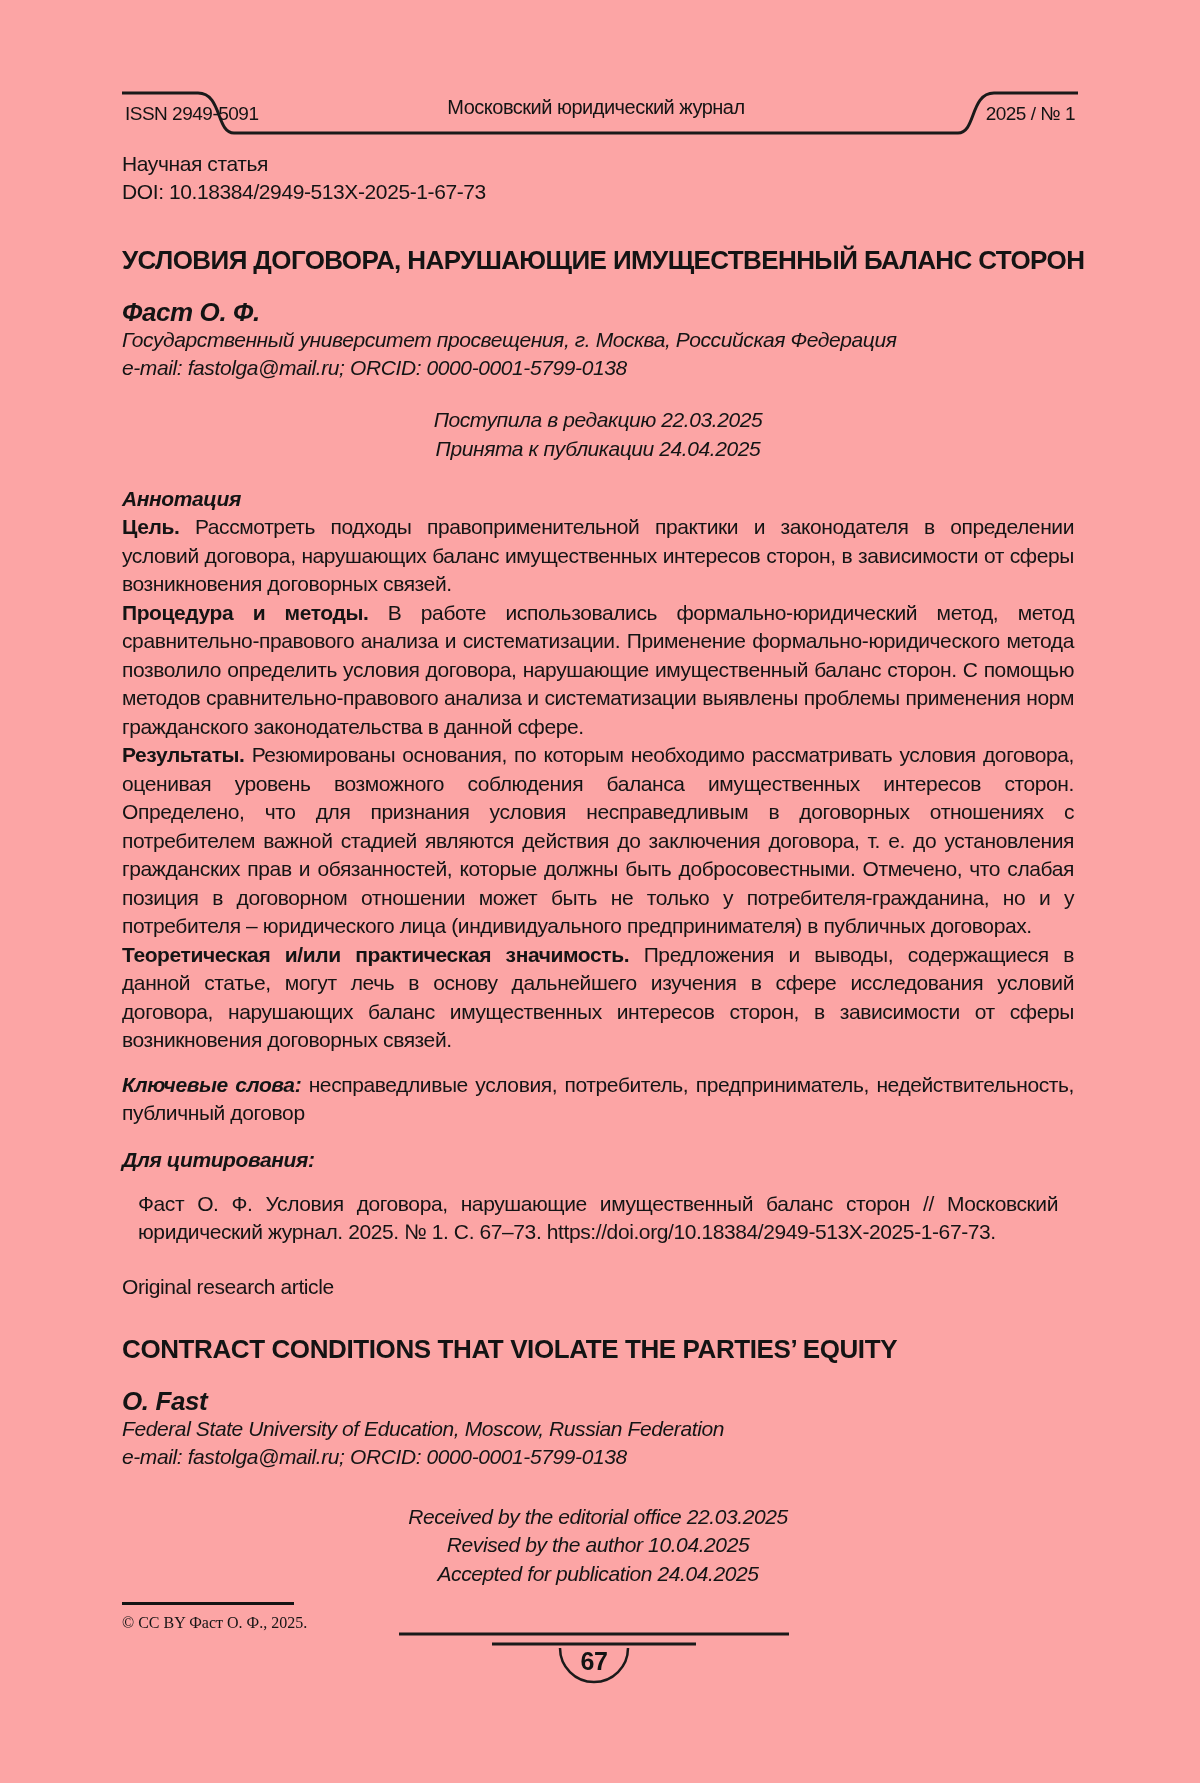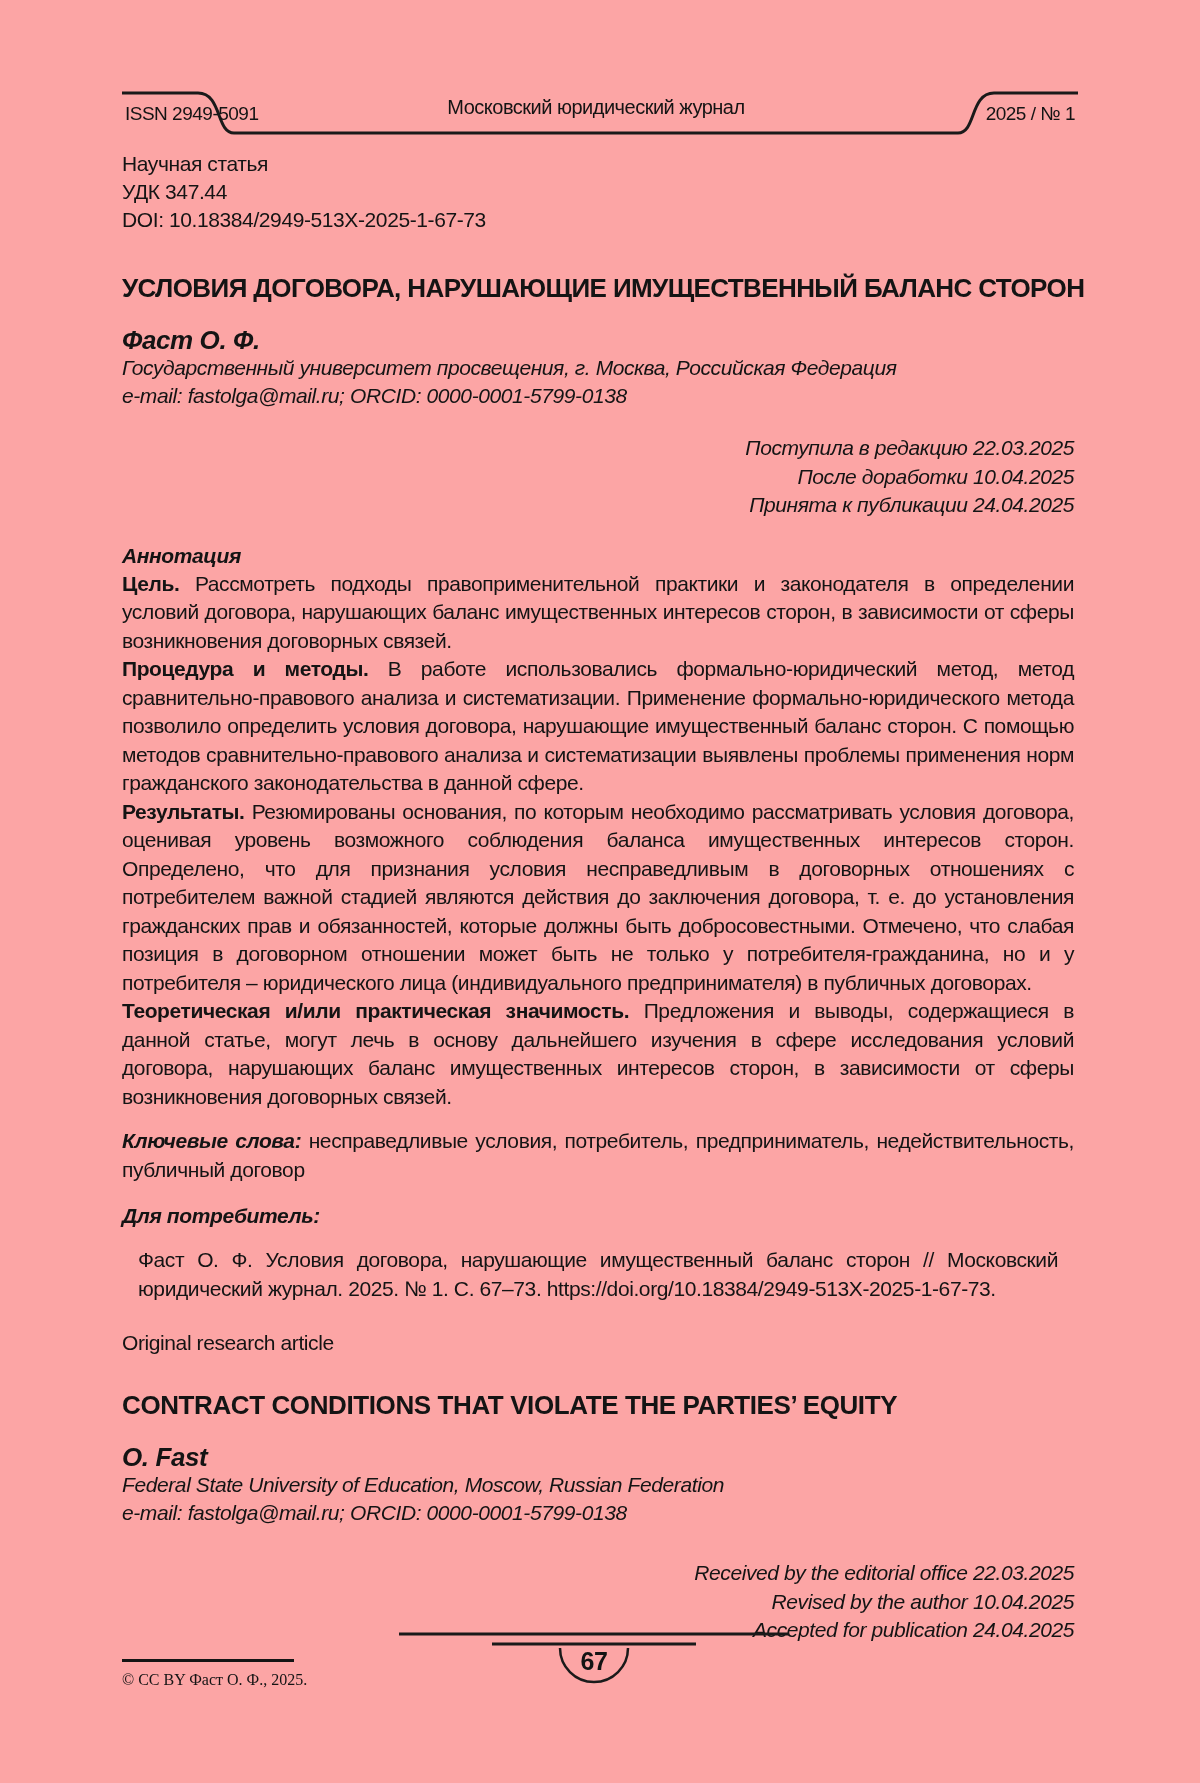--- a/index.html
+++ b/index.html
@@ -18,21 +18,21 @@
     font-size:21px;line-height:28px;letter-spacing:-0.4px;
   }
   .meta-line{margin:0;}
   .ru-title{
     margin:38px 0 0 0;
     font-size:26px;line-height:32px;font-weight:bold;
     letter-spacing:-0.6px;white-space:nowrap;text-align:right;
   }
   .author{margin:22px 0 0 0;font-size:26px;font-weight:bold;font-style:italic;}
   .affil,.email{margin:0;font-style:italic;line-height:28px;}
-  .dates{margin:24px 0 0 0;text-align:right;font-style:italic;line-height:28.5px;}
+  .dates{margin:24px 0 0 0;text-align:center;font-style:italic;line-height:28.5px;}
   .dates p{margin:0;}
   .abstract-head{margin:22px 0 0 0;font-weight:bold;font-style:italic;}
   .abs{margin:0;text-align:justify;line-height:28.5px;}
   .abs .lbl{font-weight:bold;}
   .keywords{margin:16px 0 0 0;text-align:justify;line-height:28.5px;}
   .kw-lbl{font-weight:bold;font-style:italic;}
   .cite-lbl{margin:18px 0 0 0;font-weight:bold;font-style:italic;}
   .citation{margin:16px;text-align:justify;line-height:28.5px;}
   .en-type{margin:26px 0 0 0;}
   .en-title{
@@ -60,45 +60,43 @@
   <svg class="hdr-svg" viewBox="0 0 1200 64">
     <path d="M 122 15 H 198 C 222 15 216 55 234 55 H 958 C 976 55 970 15 994 15 H 1078" fill="none" stroke="#1a1a1a" stroke-width="3"></path>
     <text x="125" y="42" font-size="19" letter-spacing="-0.5">ISSN 2949-5091</text>
     <text x="596" y="36" text-anchor="middle" font-size="20" letter-spacing="-0.5">Московский юридический журнал</text>
     <text x="1075" y="42" text-anchor="end" font-size="19" letter-spacing="-0.5">2025 / № 1</text>
   </svg>
 
   <div class="content">
 
     <p class="meta-line">Научная статья</p>
-    <p class="meta-line">УДК 347.44</p>
     <p class="meta-line">DOI: 10.18384/2949-513X-2025-1-67-73</p>
 
     <h1 class="ru-title">УСЛОВИЯ ДОГОВОРА, НАРУШАЮЩИЕ ИМУЩЕСТВЕННЫЙ БАЛАНС СТОРОН</h1>
 
     <p class="author">Фаст О. Ф.</p>
     <p class="affil">Государственный университет просвещения, г. Москва, Российская Федерация</p>
     <p class="email">e-mail: fastolga@mail.ru; ORCID: 0000-0001-5799-0138</p>
 
     <div class="dates">
       <p>Поступила в редакцию 22.03.2025</p>
-      <p>После доработки 10.04.2025</p>
       <p>Принята к публикации 24.04.2025</p>
     </div>
 
     <p class="abstract-head">Аннотация</p>
 
     <p class="abs"><span class="lbl">Цель.</span> <span>Рассмотреть подходы правоприменительной практики и законодателя в определении условий договора, нарушающих баланс имущественных интересов сторон, в зависимости от сферы возникновения договорных связей.</span></p>
     <p class="abs"><span class="lbl">Процедура и методы.</span> <span>В работе использовались формально-юридический метод, метод сравнительно-правового анализа и систематизации. Применение формально-юридического метода позволило определить условия договора, нарушающие имущественный баланс сторон. С помощью методов сравнительно-правового анализа и систематизации выявлены проблемы применения норм гражданского законодательства в данной сфере.</span></p>
     <p class="abs"><span class="lbl">Результаты.</span> <span>Резюмированы основания, по которым необходимо рассматривать условия договора, оценивая уровень возможного соблюдения баланса имущественных интересов сторон. Определено, что для признания условия несправедливым в договорных отношениях с потребителем важной стадией являются действия до заключения договора, т. е. до установления гражданских прав и обязанностей, которые должны быть добросовестными. Отмечено, что слабая позиция в договорном отношении может быть не только у потребителя-гражданина, но и у потребителя – юридического лица (индивидуального предпринимателя) в публичных договорах.</span></p>
     <p class="abs"><span class="lbl">Теоретическая и/или практическая значимость.</span> <span>Предложения и выводы, содержащиеся в данной статье, могут лечь в основу дальнейшего изучения в сфере исследования условий договора, нарушающих баланс имущественных интересов сторон, в зависимости от сферы возникновения договорных связей.</span></p>
 
     <p class="keywords"><span class="kw-lbl">Ключевые слова:</span> <span>несправедливые условия, потребитель, предприниматель, недействительность, публичный договор</span></p>
 
-    <p class="cite-lbl">Для потребитель:</p>
+    <p class="cite-lbl">Для цитирования:</p>
     <p class="citation">Фаст О. Ф. Условия договора, нарушающие имущественный баланс сторон // Московский юридический журнал. 2025. № 1. С. 67–73. https://doi.org/10.18384/2949-513X-2025-1-67-73.</p>
 
     <p class="en-type">Original research article</p>
 
     <h2 class="en-title">CONTRACT CONDITIONS THAT VIOLATE THE PARTIES’ EQUITY</h2>
 
     <p class="author">O. Fast</p>
     <p class="affil">Federal State University of Education, Moscow, Russian Federation</p>
     <p class="email">e-mail: fastolga@mail.ru; ORCID: 0000-0001-5799-0138</p>
 

